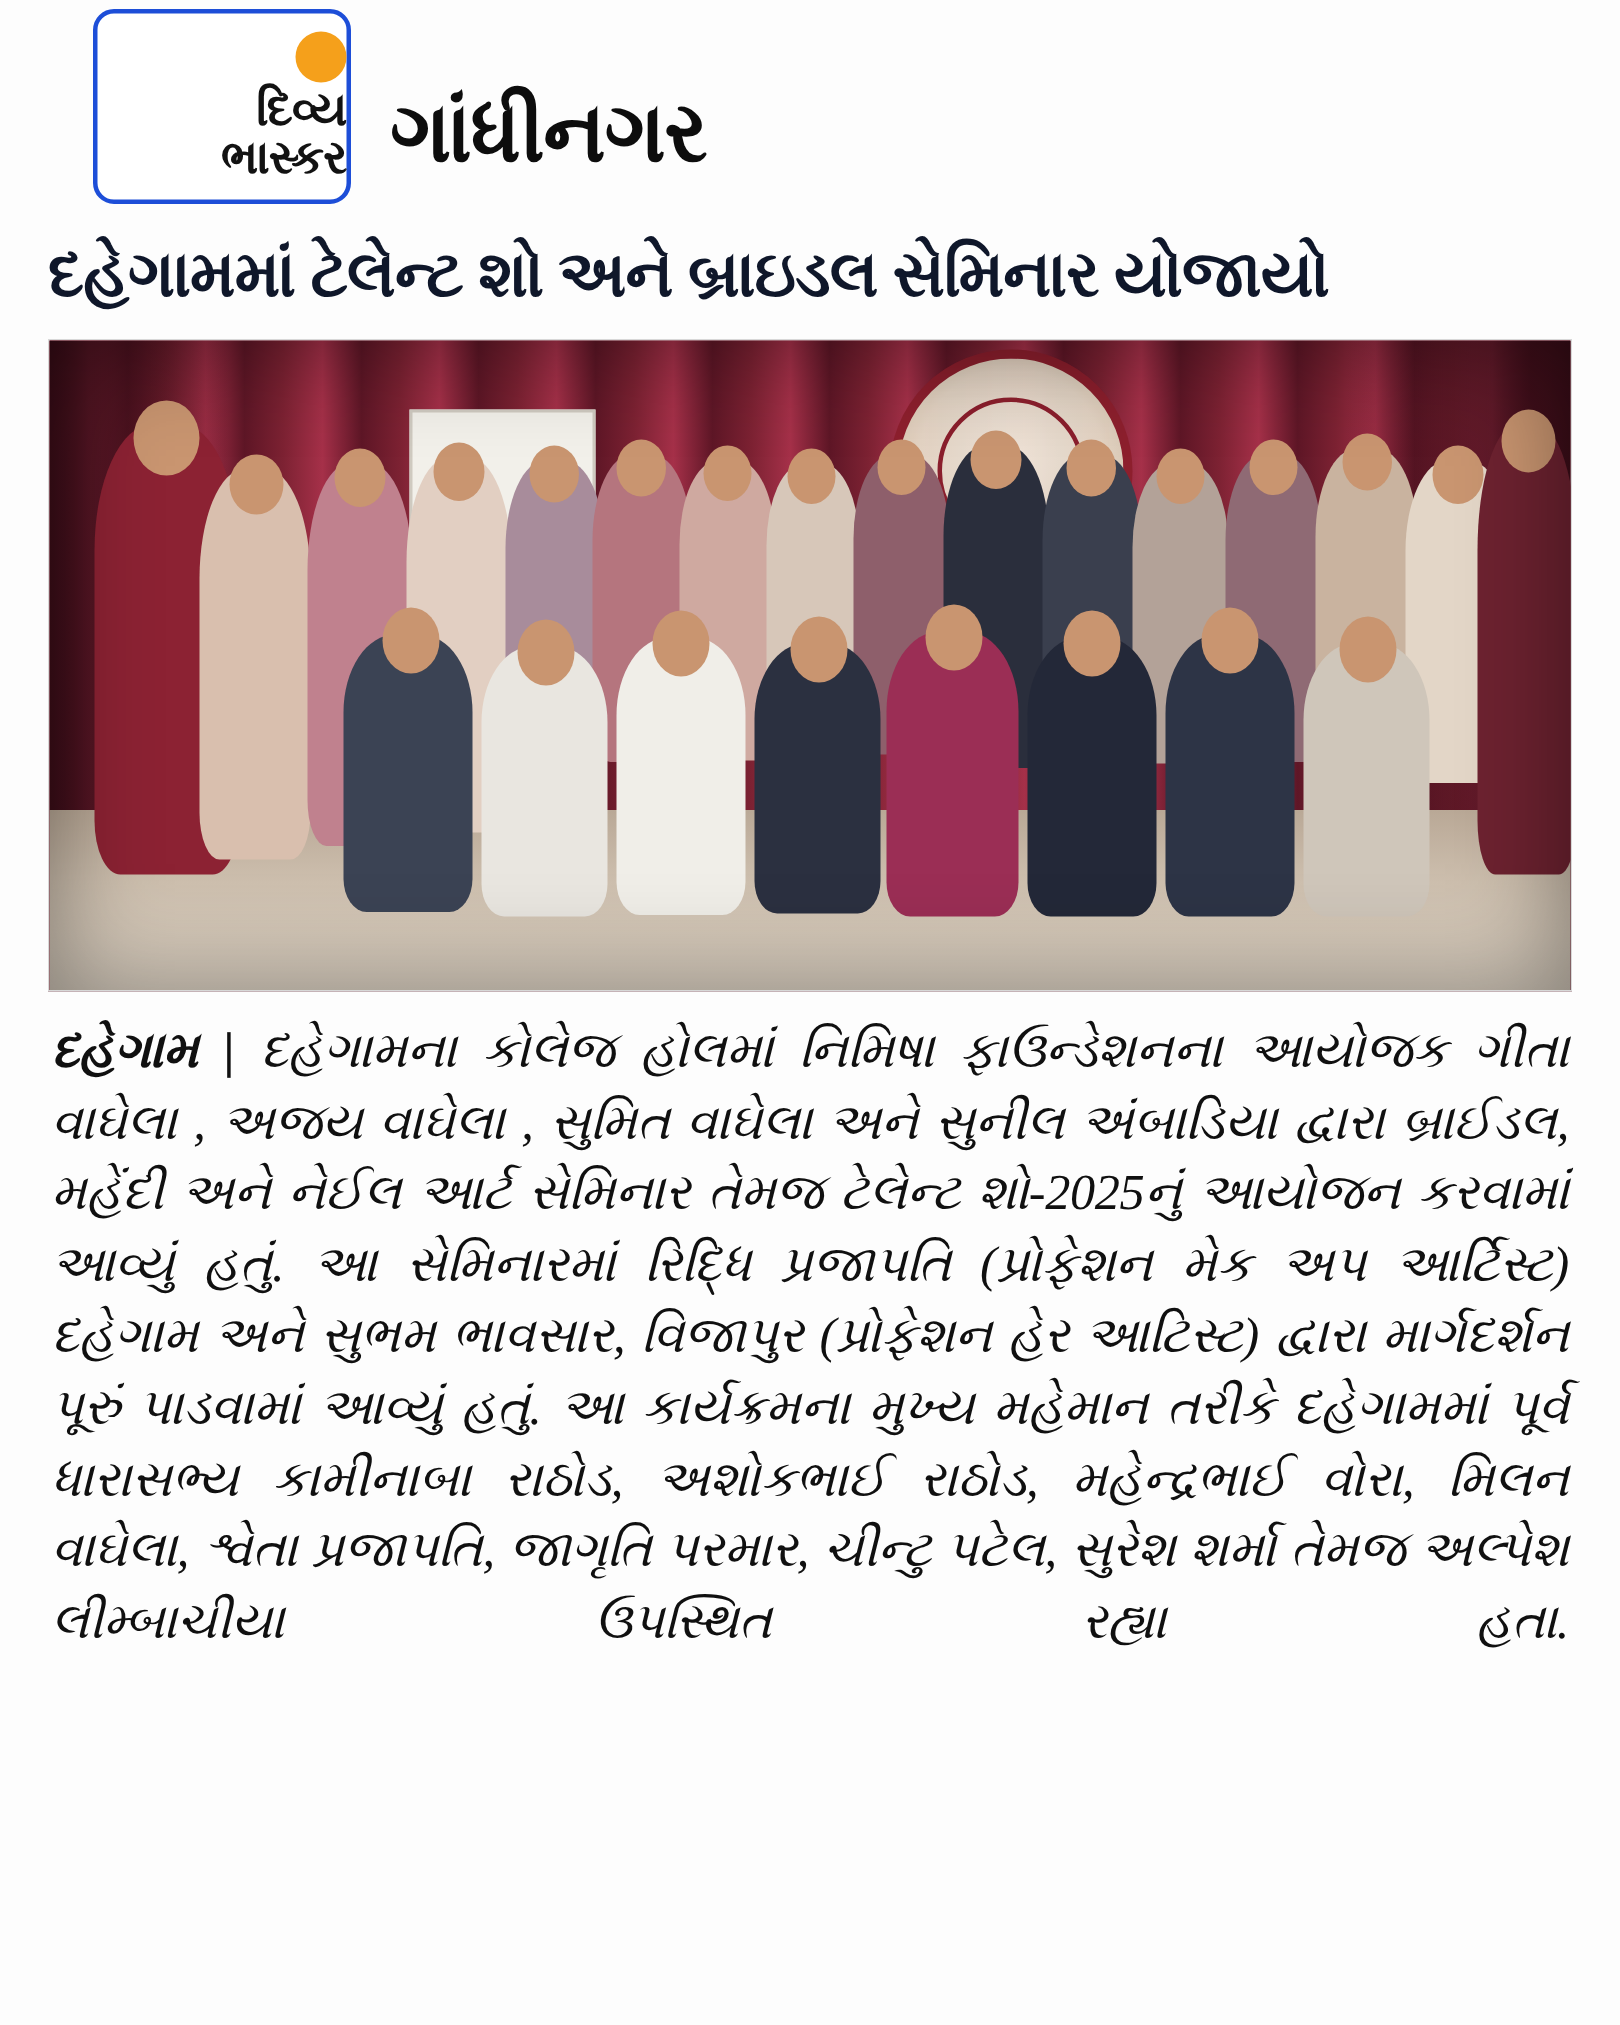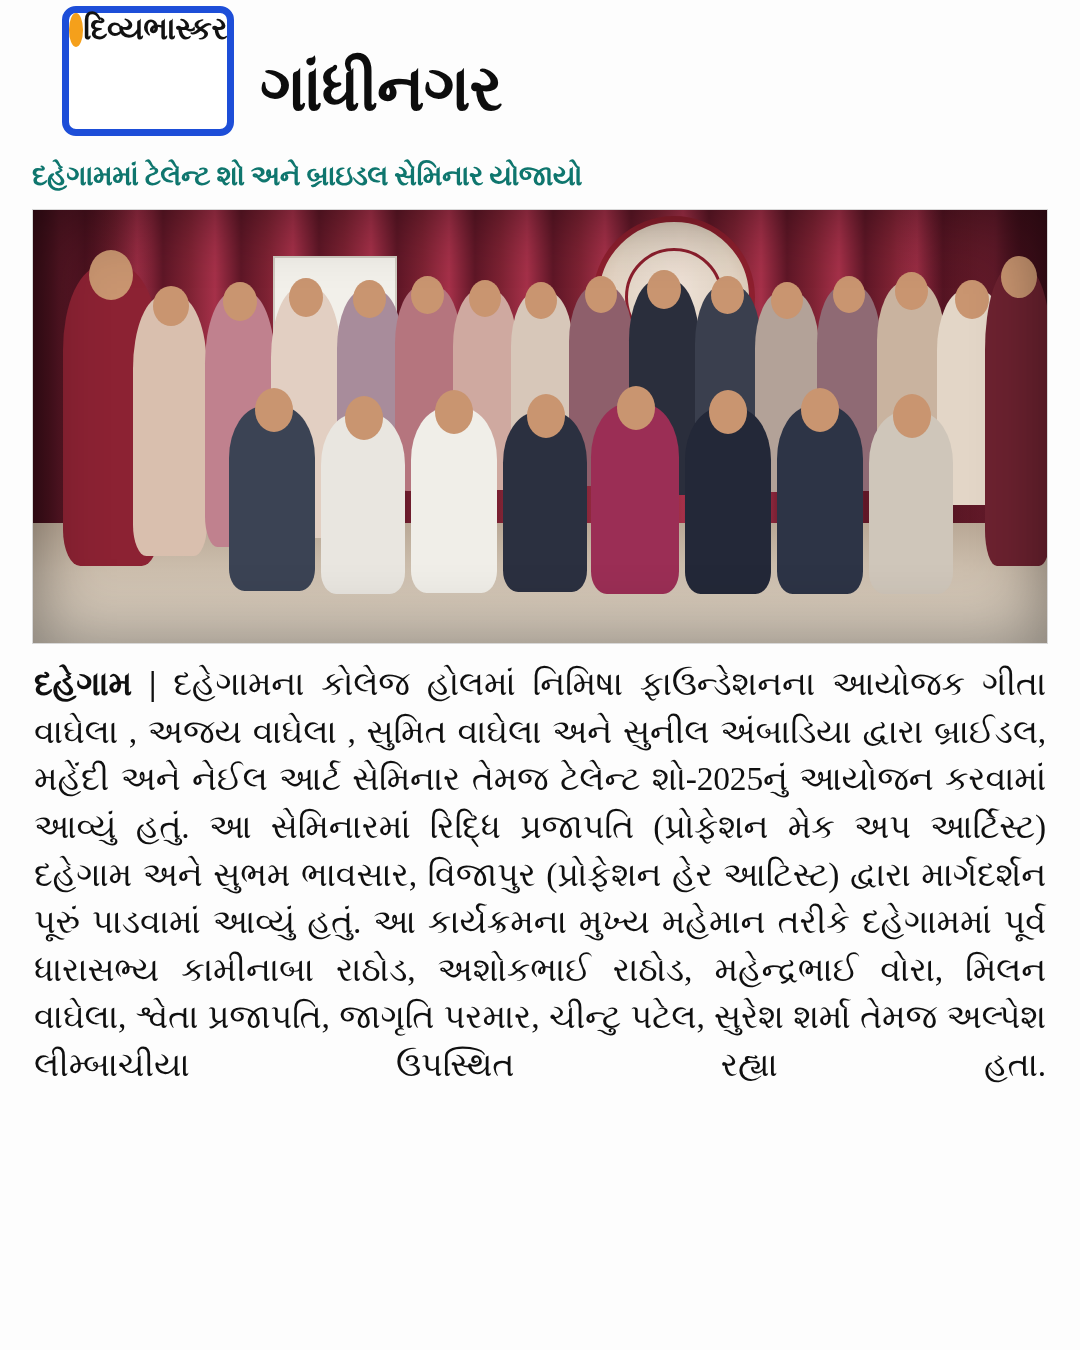--- a/index.html
+++ b/index.html
@@ -30,26 +30,26 @@
     display: flex;
     align-items: center;
     gap: 26px;
     padding: 8px 0 6px 34px;
     height: 140px;
     box-sizing: border-box;
   }
   .logo-box {
     width: 172px;
     height: 130px;
-    border: 7px solid #1d4ed8;
+    border: 3px solid #1d4ed8;
     border-radius: 14px;
     background: #ffffff;
     display: flex;
-    flex-direction: row;
-    align-items: flex-start;
+    flex-direction: column;
+    align-items: flex-end;
     justify-content: center;
     box-sizing: border-box;
     flex: 0 0 auto;
   }
   .logo-dot {
     width: 34px;
     height: 34px;
     border-radius: 50%;
     background: #f5a01b;
     margin-bottom: 2px;
@@ -64,43 +64,43 @@
   }
   .headline-row {
     display: flex;
     align-items: baseline;
     gap: 40px;
     padding-bottom: 10px;
   }
   .city-name {
     font-family: "Liberation Serif", serif;
     font-weight: bold;
-    font-size: 64px;
+    font-size: 56px;
     color: #0d0d0d;
     letter-spacing: -1px;
     margin-top: 45px;
   }
   .issue-date {
     font-family: "Liberation Sans", sans-serif;
     font-weight: bold;
     font-size: 56px;
     color: #0d0d0d;
     letter-spacing: -1px;
   }
 
   
   .article {
     padding: 14px 4px 0 4px;
   }
   .article-headline {
     font-family: "Liberation Serif", serif;
     font-weight: bold;
-    font-size: 28px;
+    font-size: 43px;
     line-height: 1.12;
-    color: #0f766e;
+    color: #0f172a;
     letter-spacing: -0.6px;
     margin: 6px 0 18px 0;
     white-space: nowrap;
   }
 
   
   .photo {
     position: relative;
     width: 1016px;
     height: 435px;
@@ -181,20 +181,21 @@
   .body-text {
     margin-top: 16px;
     font-family: "Liberation Serif", serif;
     font-size: 33.5px;
     line-height: 1.42;
     color: #101010;
     text-align: justify;
     text-align-last: justify;
     letter-spacing: -0.2px;
     padding: 0 2px;
+    font-style: italic;
   }
   .dateline {
     font-weight: bold;
   }
 </style>
 </head>
 <body>
 
 <div class="page">
 

